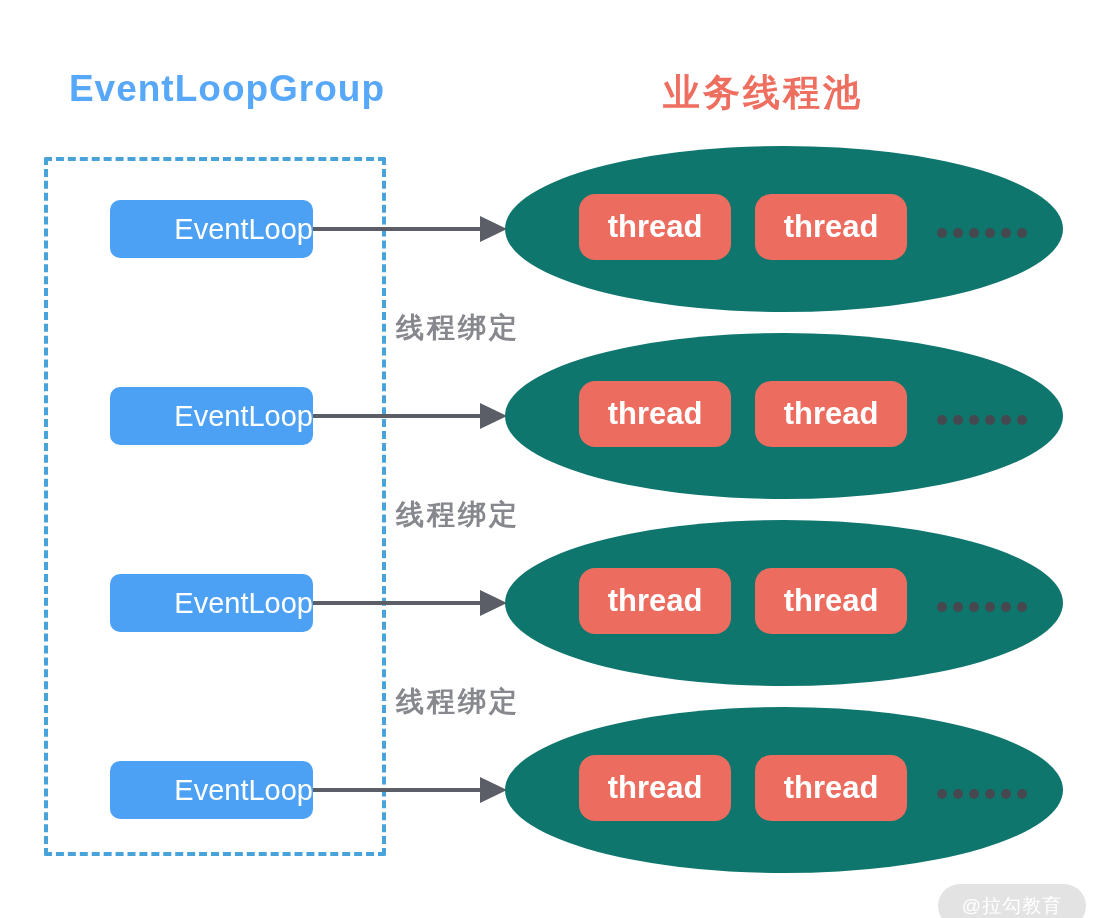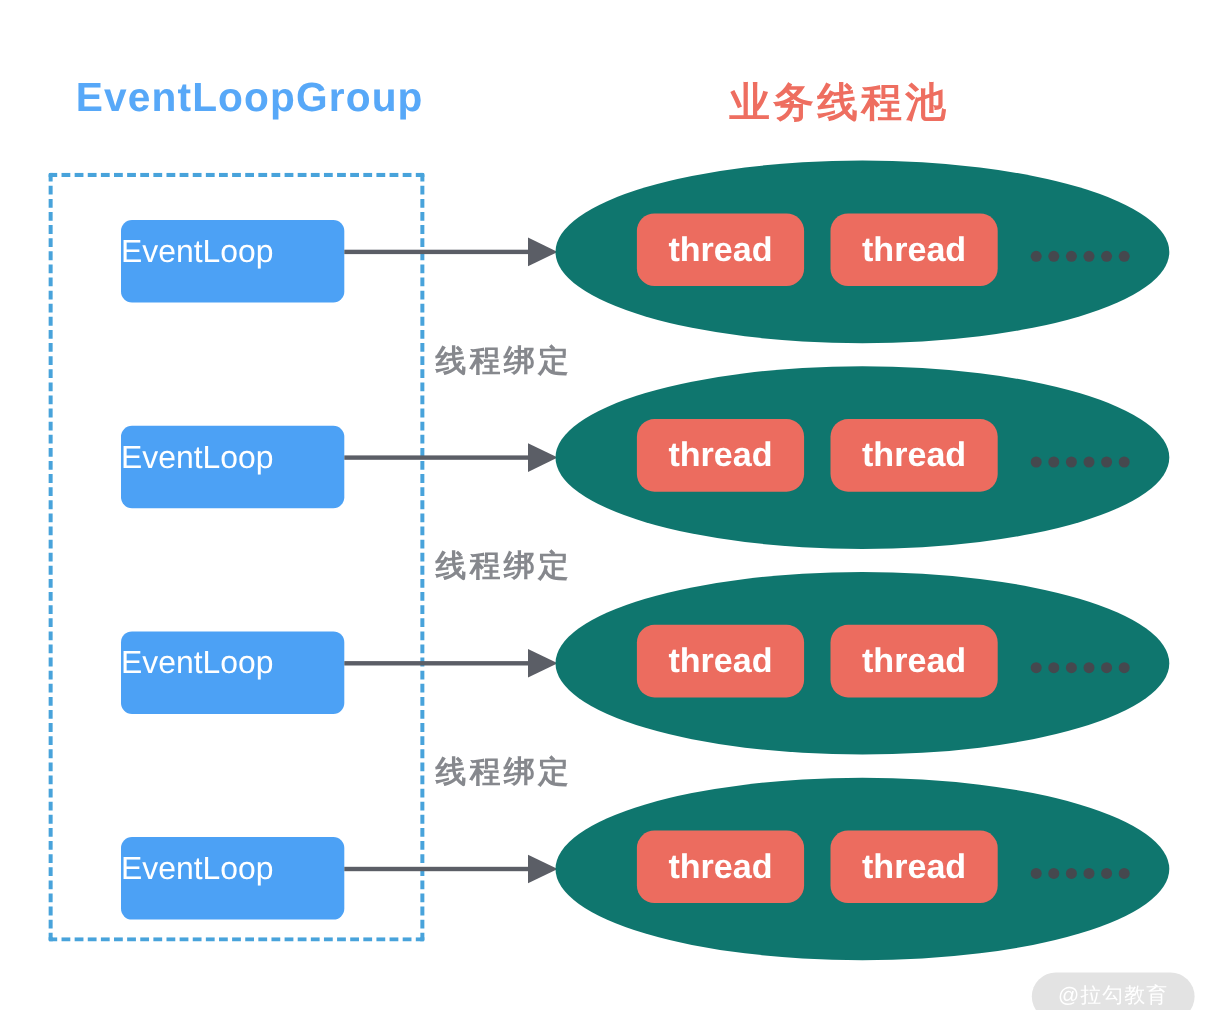--- a/index.html
+++ b/index.html
@@ -9,23 +9,23 @@
     margin-top:26px;
   }
   .title{position:absolute;top:42px;font-size:37px;font-weight:bold;text-align:center;letter-spacing:1px;}
   .title-left{left:67px;width:320px;color:#57a8f8;}
   .title-right{left:613px;width:300px;color:#ee6e60;letter-spacing:3px;}
   .group-box{
     position:absolute;left:44px;top:131px;width:342px;height:699px;
     border:4px dashed #48a3db;box-sizing:border-box;border-radius:2px;
   }
   .eventloop{
-    position:absolute;left:110px;width:203px;height:75px;border-radius:10px;
+    position:absolute;left:110px;width:203px;height:58px;border-radius:10px;
     background:#4ca1f5;color:#ffffff;font-size:29px;font-weight:500;
-    text-align:left;line-height:58px;
+    text-align:right;line-height:58px;
   }
   .arrow{position:absolute;left:313px;width:194px;height:26px;}
   .arrow .shaft{position:absolute;left:0;right:24px;top:11px;height:4px;background:#5b5e66;}
   .arrow .head{
     position:absolute;right:0;top:0;width:0;height:0;
     border-top:13px solid transparent;border-bottom:13px solid transparent;
     border-left:27px solid #5b5e66;
   }
   .pool{
     position:absolute;left:505px;width:558px;height:166px;border-radius:50%;

